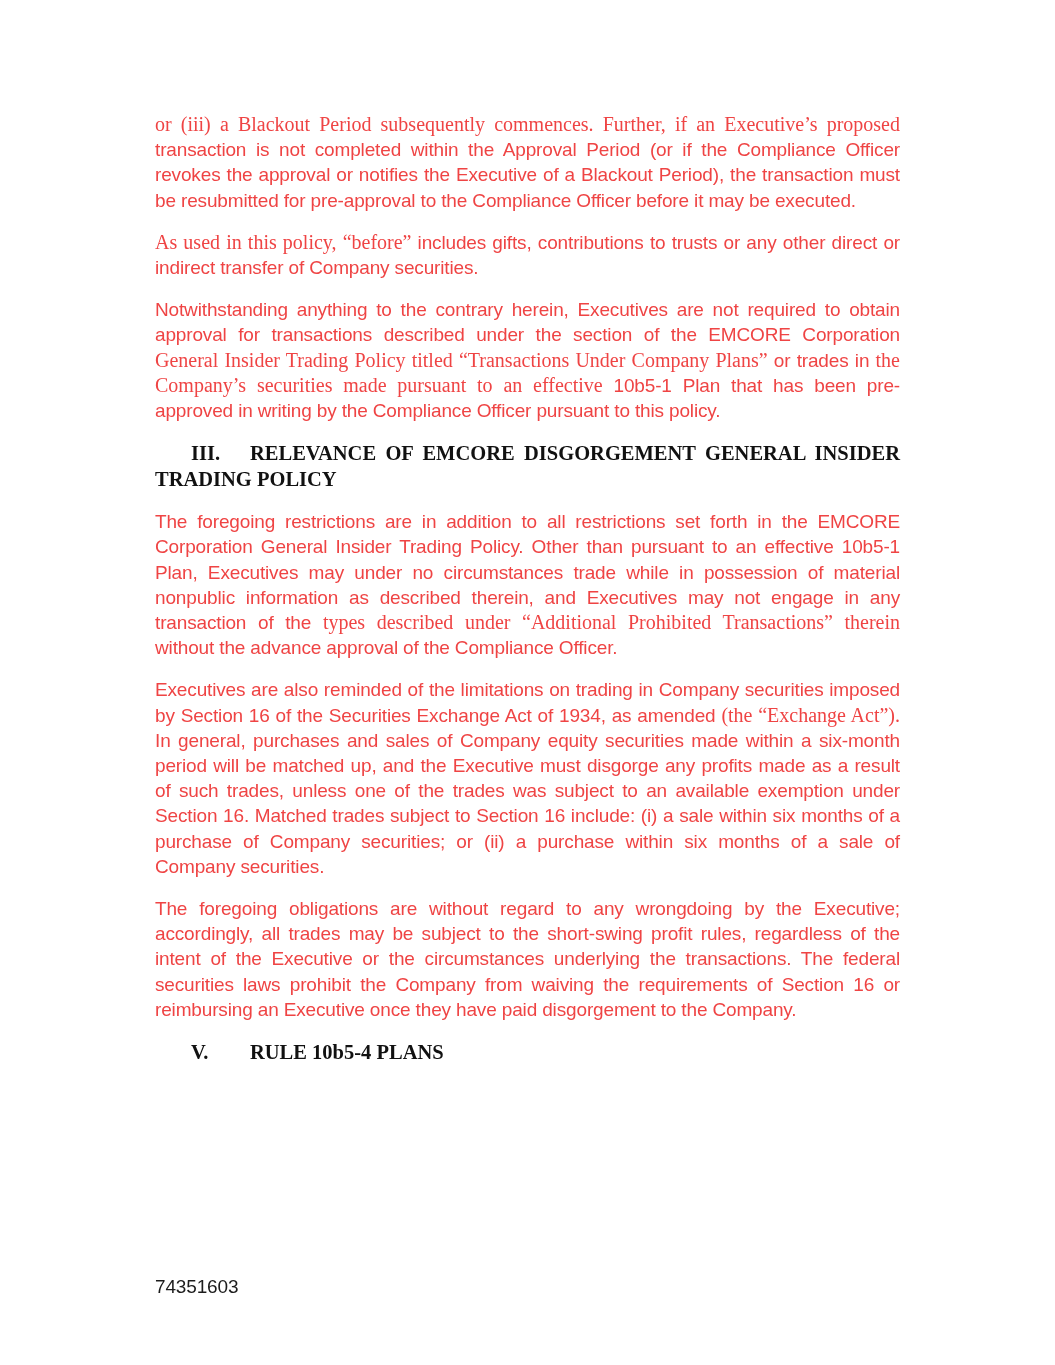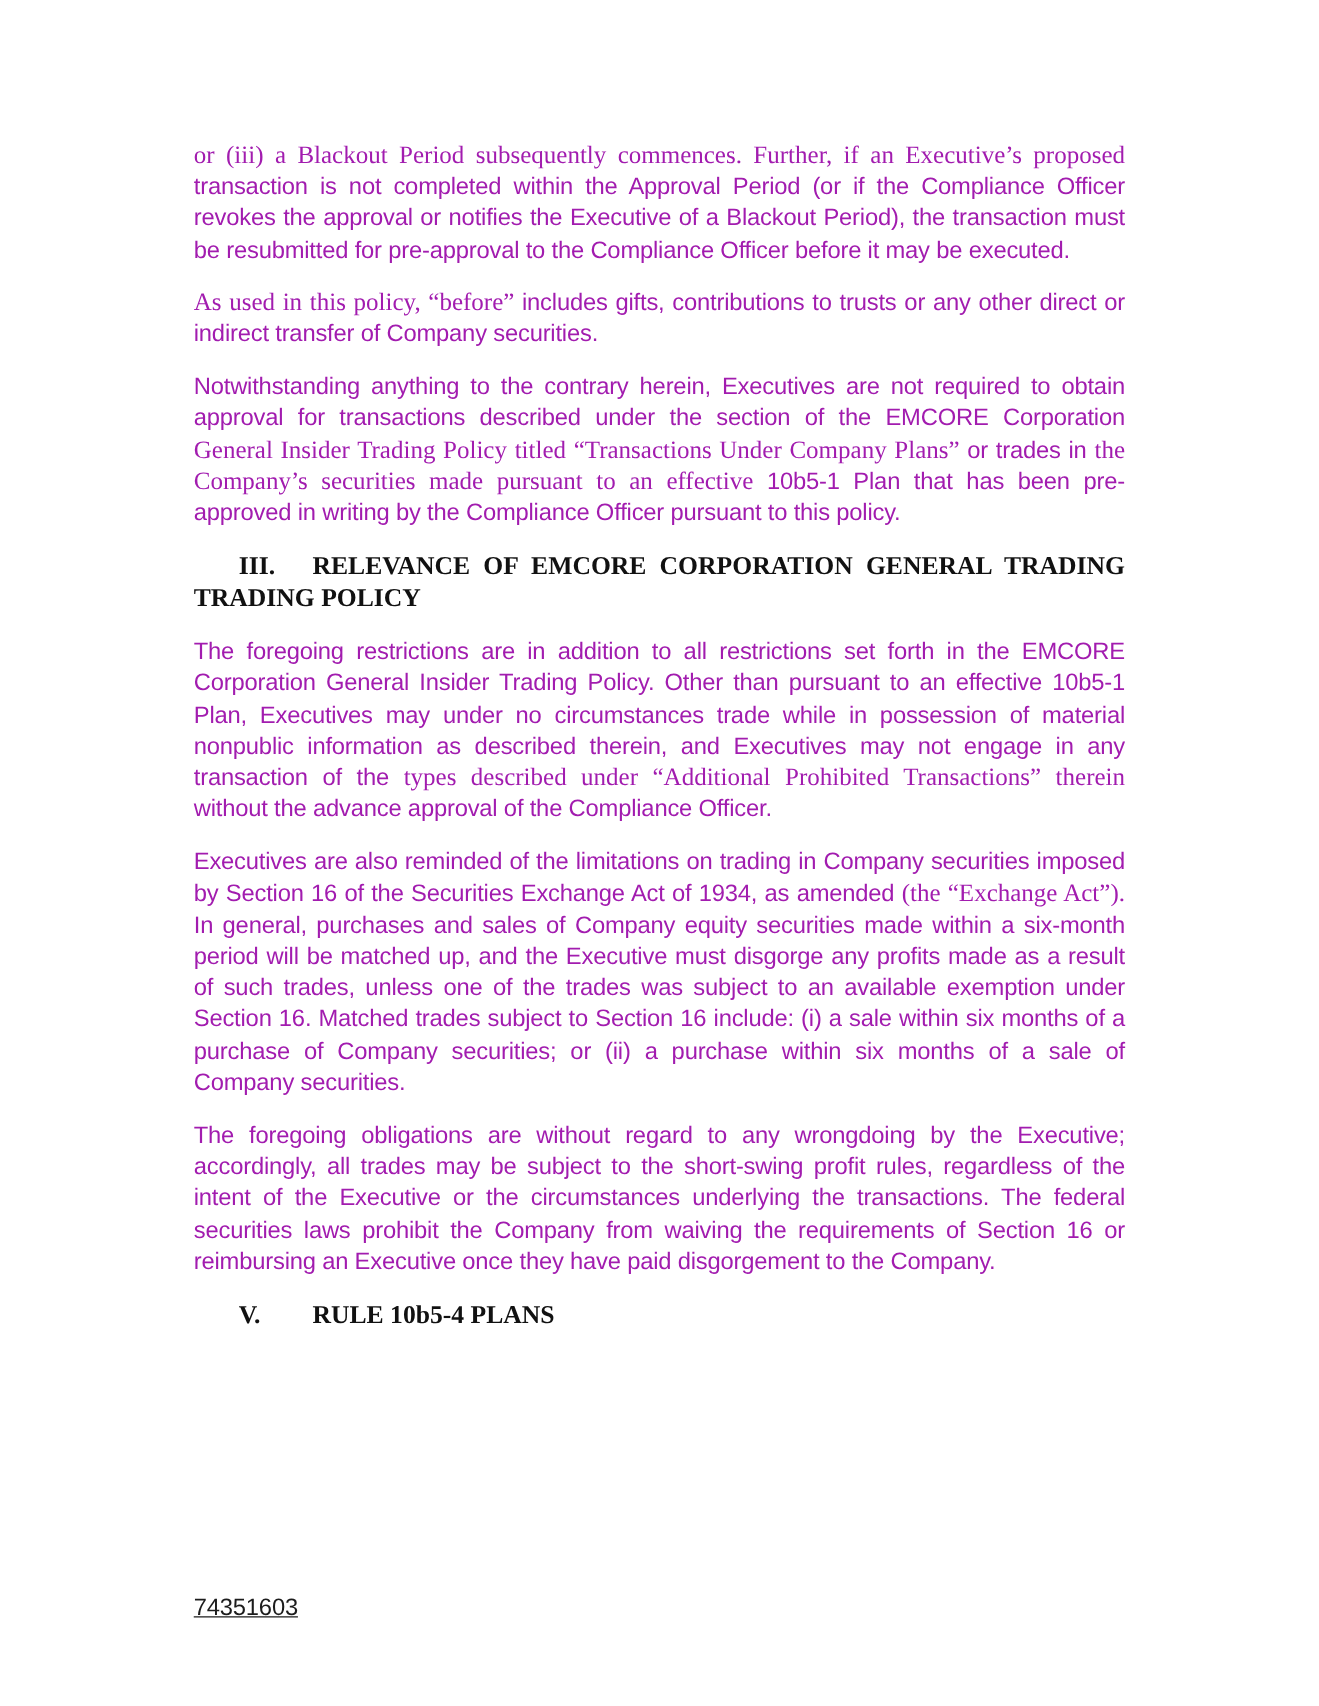--- a/index.html
+++ b/index.html
@@ -19,21 +19,21 @@
     position: absolute;
     left: 155px;
     top: 112px;
     width: 745px;
   }
   p.body {
     margin: 0 0 17px 0;
     text-align: justify;
     font-size: 19px;
     line-height: 25.2px;
-    color: #a21caf;
+    color: #ef4444;
   }
   .f-sans {
     font-family: "Liberation Sans", sans-serif;
     letter-spacing: -0.15px;
   }
   .f-serif {
     font-family: "Liberation Serif", serif;
     font-size: 20px;
     letter-spacing: 0;
   }
@@ -55,38 +55,37 @@
     margin-left: 36px;
   }
   .footer {
     position: absolute;
     left: 155px;
     top: 1276px;
     font-family: "Liberation Sans", sans-serif;
     font-size: 19px;
     letter-spacing: -0.15px;
     color: #1c1c1c;
-    text-decoration: underline;
   }
 </style>
 </head>
 <body>
 
 <div class="page">
   <div class="content">
 
     <p class="body"><span class="f-serif">or (iii) a Blackout Period subsequently commences.  Further, if an Executive’s proposed </span><span class="f-sans">transaction is not completed within the Approval Period (or if the Compliance Officer revokes the approval or notifies the Executive of a Blackout Period), the transaction must be resubmitted for pre-approval to the Compliance Officer before it may be executed.</span></p>
 
     <p class="body"><span class="f-serif">As used in this policy, “before” </span><span class="f-sans">includes gifts, contributions to trusts or any other direct or indirect transfer of Company securities.</span></p>
 
     <p class="body"><span class="f-sans">Notwithstanding anything to the contrary herein, Executives are not required to obtain approval for transactions described under the section of the EMCORE Corporation </span><span class="f-serif">General Insider Trading Policy titled “Transactions Under Company Plans” </span><span class="f-sans">or trades in </span><span class="f-serif">the Company’s securities made pursuant to an effective </span><span class="f-sans">10b5-1 Plan that has been pre-approved in writing by the Compliance Officer pursuant to this policy.</span></p>
 
     <div class="heading">
       <div class="h-line1">
-        <span class="h-num">III.</span><span>RELEVANCE OF EMCORE CORPORATION GENERAL TRADING</span>
+        <span class="h-num">III.</span><span>RELEVANCE OF EMCORE DISGORGEMENT GENERAL INSIDER</span>
       </div>
       <div>TRADING POLICY</div>
     </div>
 
     <p class="body"><span class="f-sans">The foregoing restrictions are in addition to all restrictions set forth in the EMCORE Corporation General Insider Trading Policy.  Other than pursuant to an effective 10b5-1 Plan, Executives may under no circumstances trade while in possession of material nonpublic information as described therein, and Executives may not engage in any transaction of the </span><span class="f-serif">types described under “Additional Prohibited Transactions” therein </span><span class="f-sans">without the advance approval of the Compliance Officer.</span></p>
 
 
     <p class="body"><span class="f-sans">Executives are also reminded of the limitations on trading in Company securities imposed by Section 16 of the Securities Exchange Act of 1934, as amended </span><span class="f-serif">(the “Exchange Act”). </span><span class="f-sans">In general, purchases and sales of Company equity securities made within a six-month period will be matched up, and the Executive must disgorge any profits made as a result of such trades, unless one of the trades was subject to an available exemption under Section 16.  Matched trades subject to Section 16 include:  (i) a sale within six months of a purchase of Company securities; or (ii) a purchase within six months of a sale of Company securities.</span></p>
 
     <p class="body"><span class="f-sans">The foregoing obligations are without regard to any wrongdoing by the Executive; accordingly, all trades may be subject to the short-swing profit rules, regardless of the intent of the Executive or the circumstances underlying the transactions.  The federal securities laws prohibit the Company from waiving the requirements of Section 16 or reimbursing an Executive once they have paid disgorgement to the Company.</span></p>

